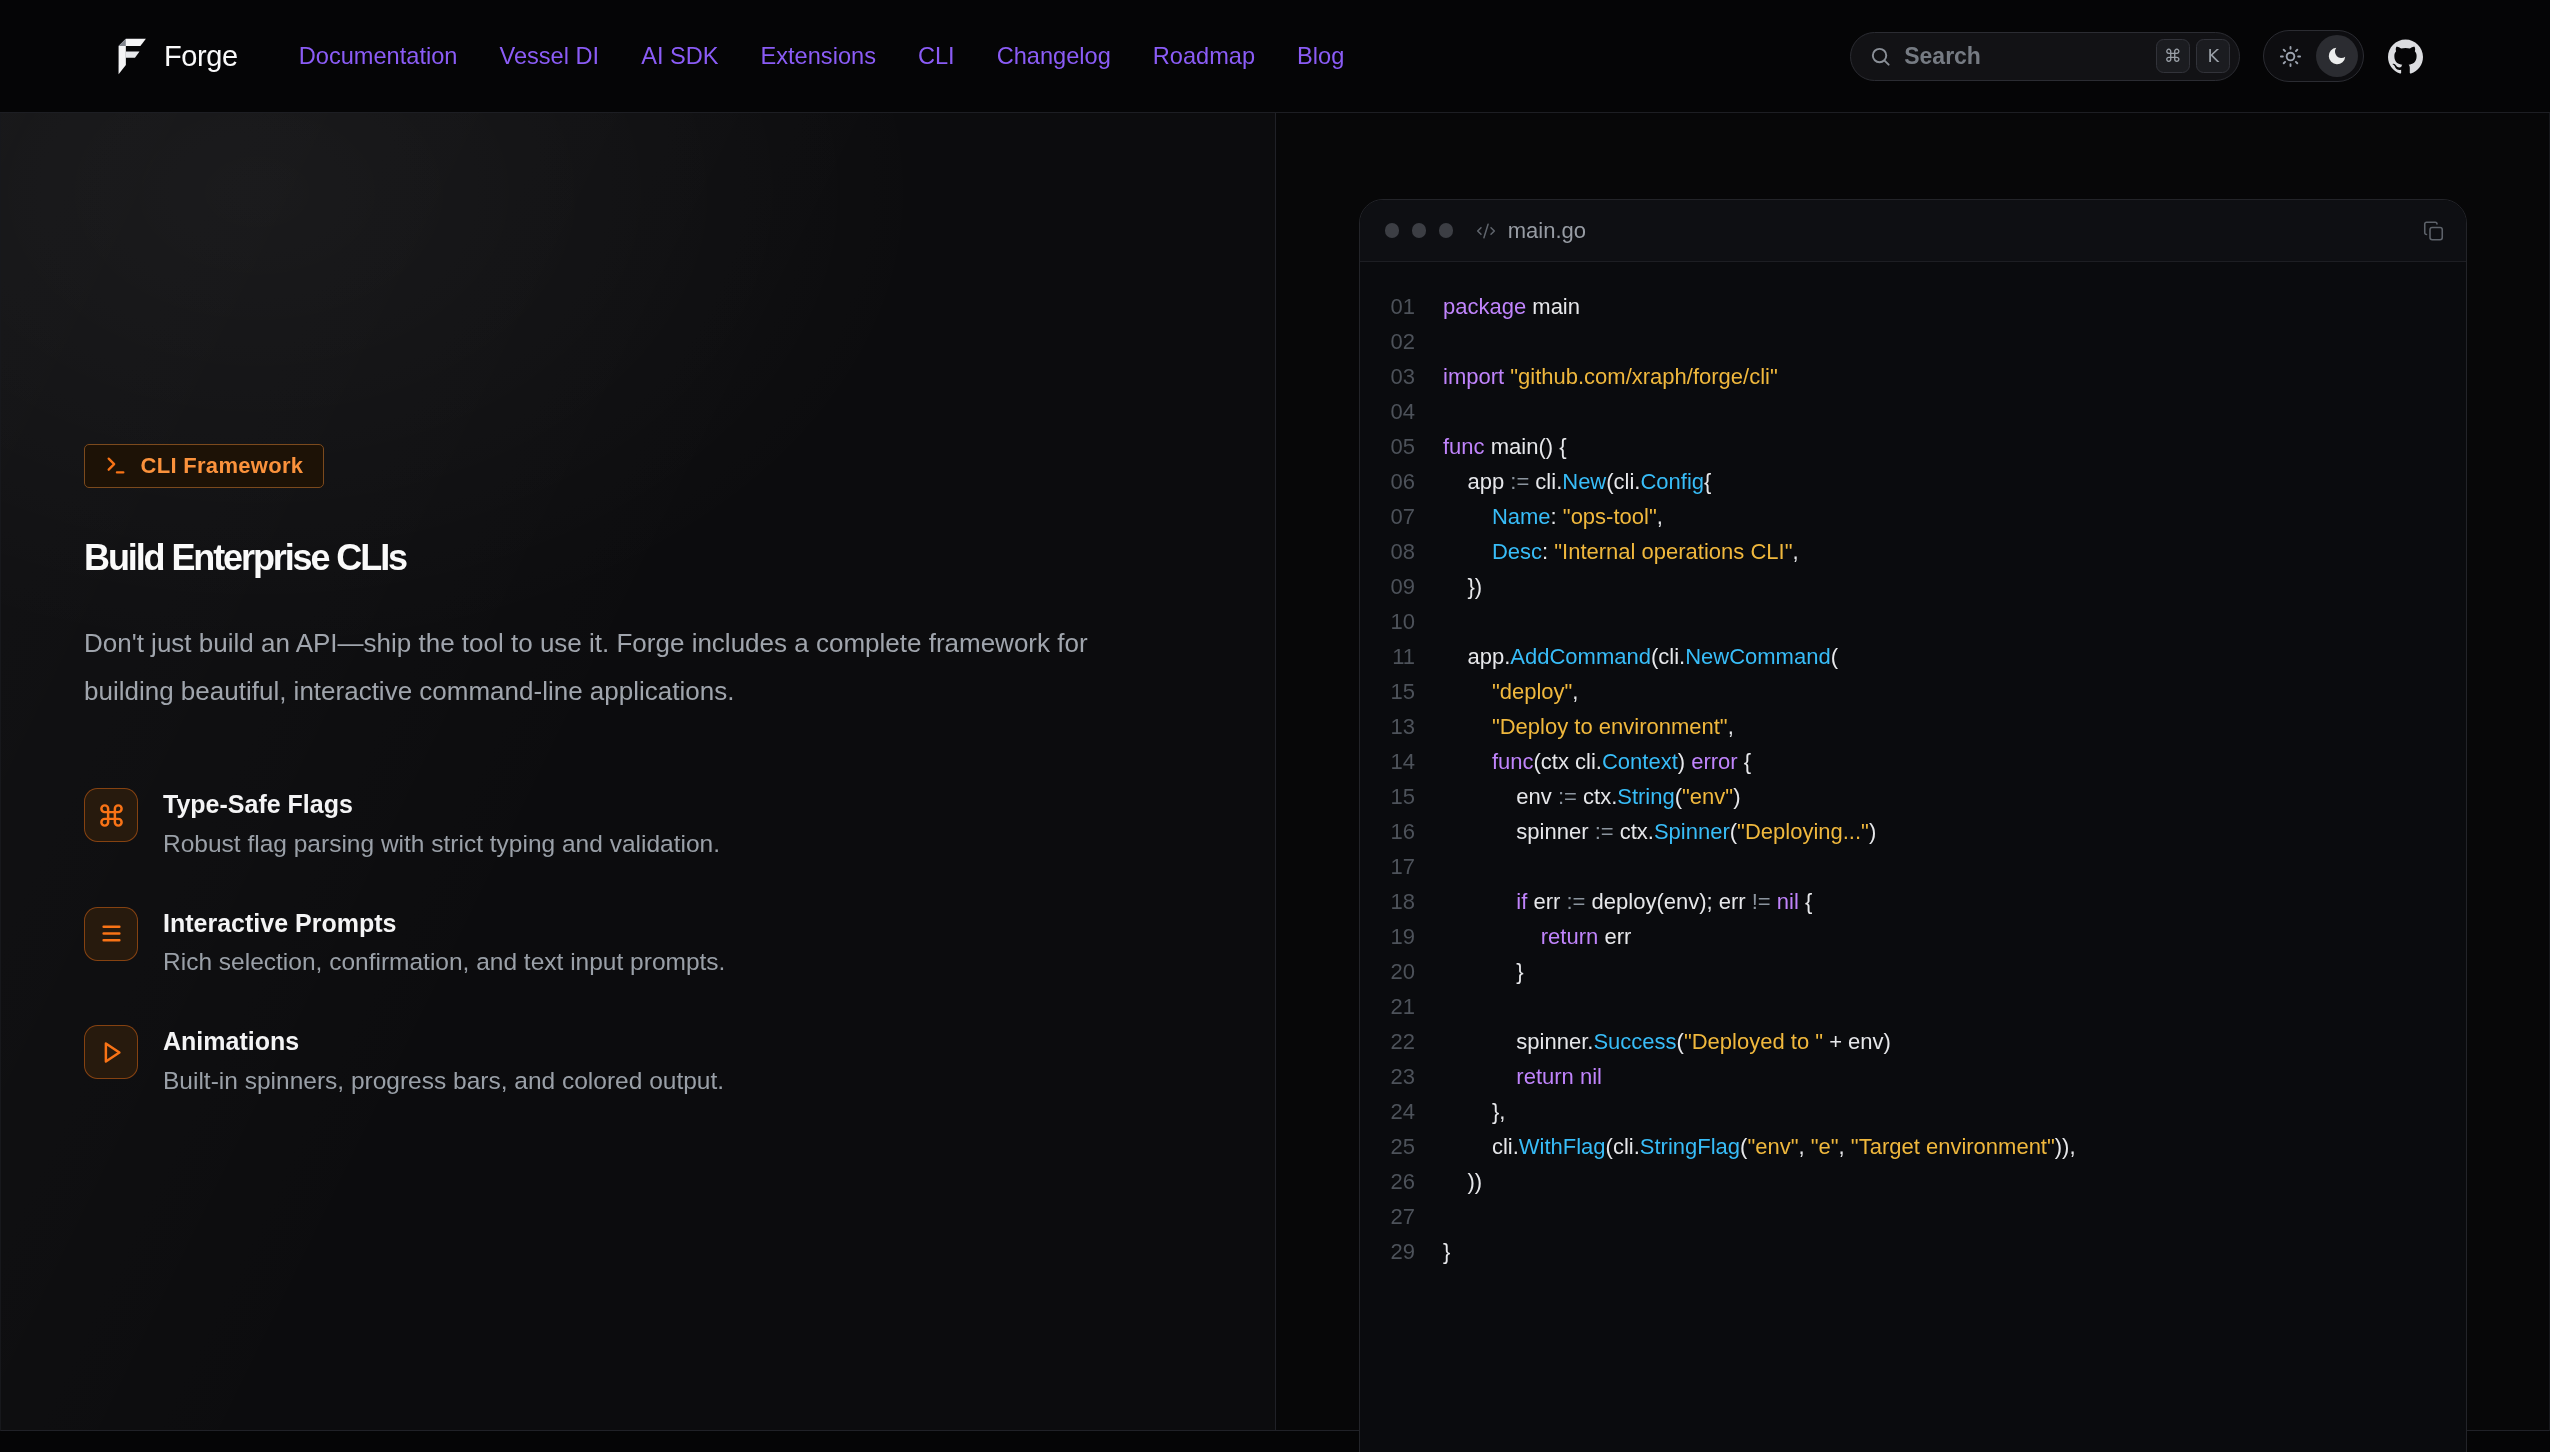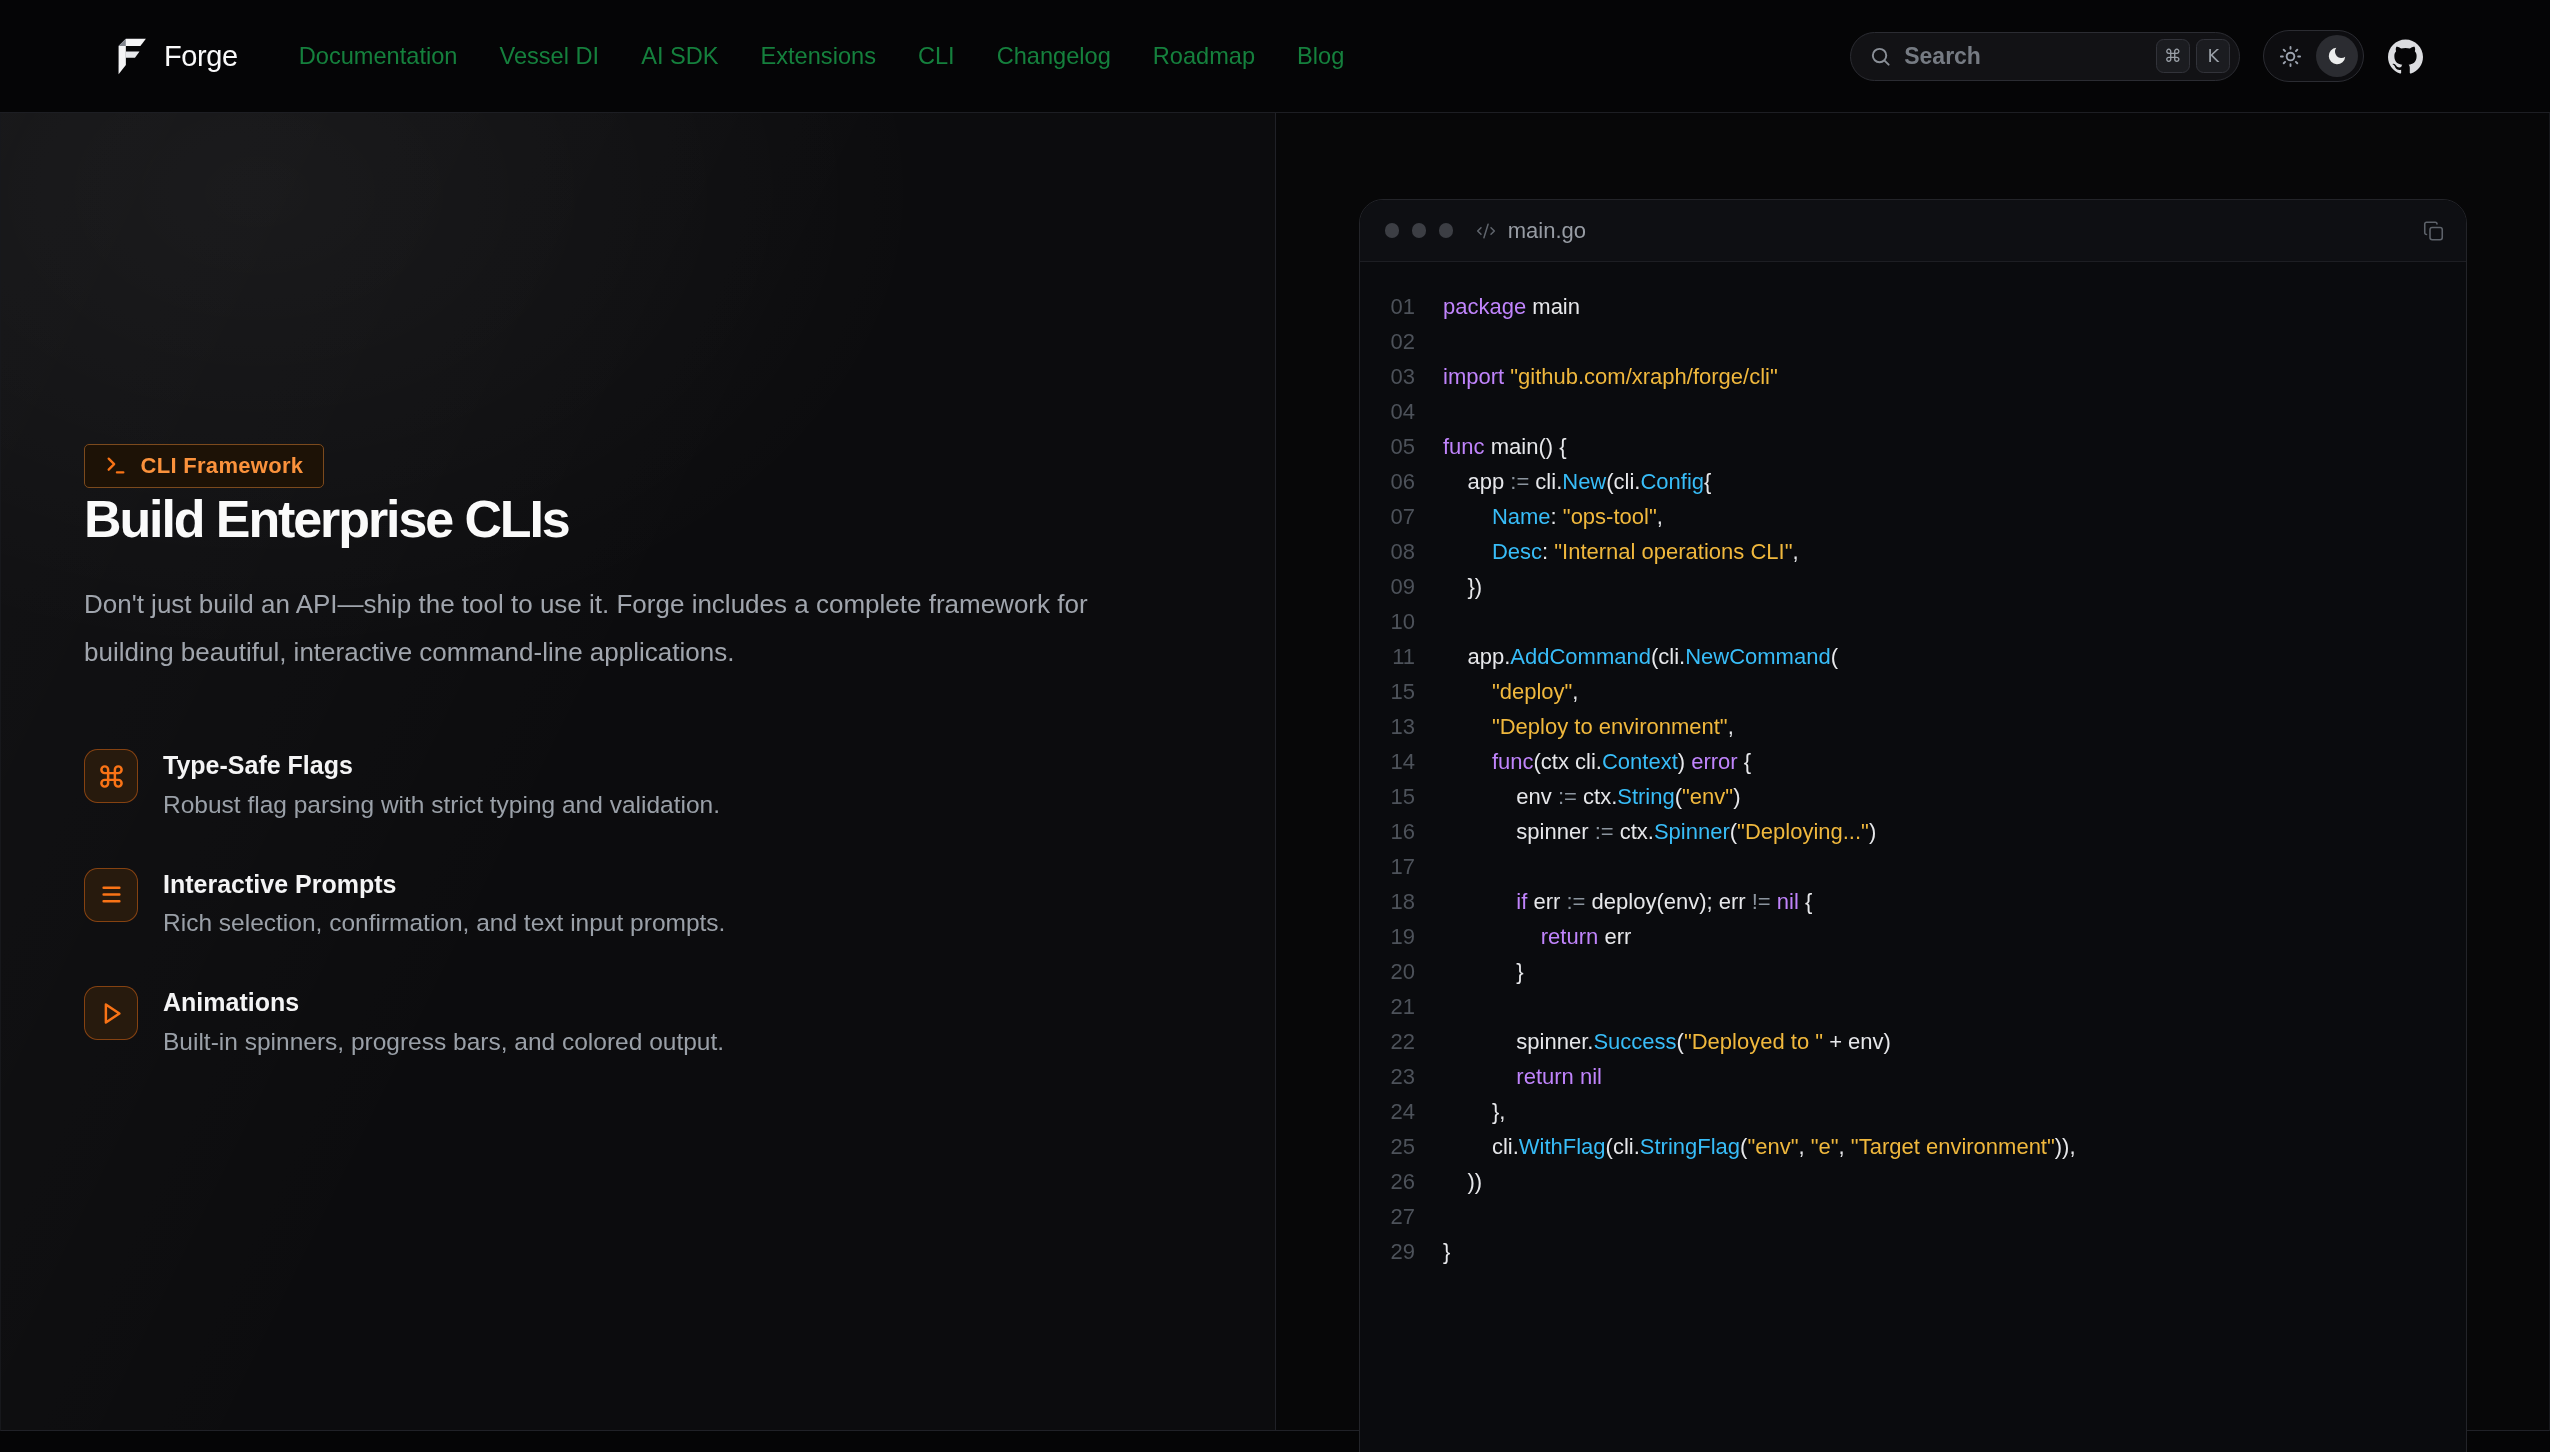--- a/index.html
+++ b/index.html
@@ -14,21 +14,21 @@
   
   .nav {
     height:113px; border-bottom:0.8px solid #1d1e23;
     background:#050506;
     display:flex; align-items:center;
     padding:0 127px 0 110px;
   }
   .brand { display:flex; align-items:center; gap:15px; cursor:pointer; }
   .brand-name { font-size:29px; font-weight:400; color:#fafafa; letter-spacing:-0.4px; }
   .nav-links { display:flex; gap:42px; margin-left:61px; }
-  .nav-link { font-size:23.6px; color:#15803d; text-decoration:none; cursor:pointer; white-space:nowrap; }
+  .nav-link { font-size:23.6px; color:#8b5cf6; text-decoration:none; cursor:pointer; white-space:nowrap; }
   .nav-right { margin-left:auto; display:flex; align-items:center; gap:23.6px; }
 
   .search {
     width:390px; height:49px; border-radius:24.5px;
     background:#121215; border:0.8px solid #2b2c32;
     display:flex; align-items:center; padding:0 8.4px 0 18.6px; cursor:text;
   }
   .search svg { flex:0 0 auto; }
   .search-label { font-size:23px; color:#767b83; margin-left:11.8px; flex:1;font-weight:bold; }
   .kbds { display:flex; gap:6.7px; }
@@ -68,21 +68,21 @@
   .hero-right { flex:1; position:relative; background:#070708; }
 
   .badge {
     display:inline-flex; align-items:center; gap:13.5px;
     margin-top:331px; height:44px; padding:0 20px;
     background:#1d1206; border:1.7px solid #7c4a1d; border-radius:5px;
   }
   .badge-label { font-size:22px; font-weight:700; color:#fb923c; letter-spacing:0.3px; }
 
   .hero-title {
-    font-size:52px; font-weight:700;
+    margin-top:39px; font-size:36px; font-weight:700;
     color:#fafafa; letter-spacing:-2.1px; line-height:62px;
   }
   .hero-desc {
     margin-top:30px; max-width:1046px;
     font-size:26px; line-height:48px; color:#a0a5ad;
   }
 
   .features { margin-top:73px; }
   .feature-item { display:flex; gap:25px; margin-bottom:46px; }
   .feature-icon-box {

